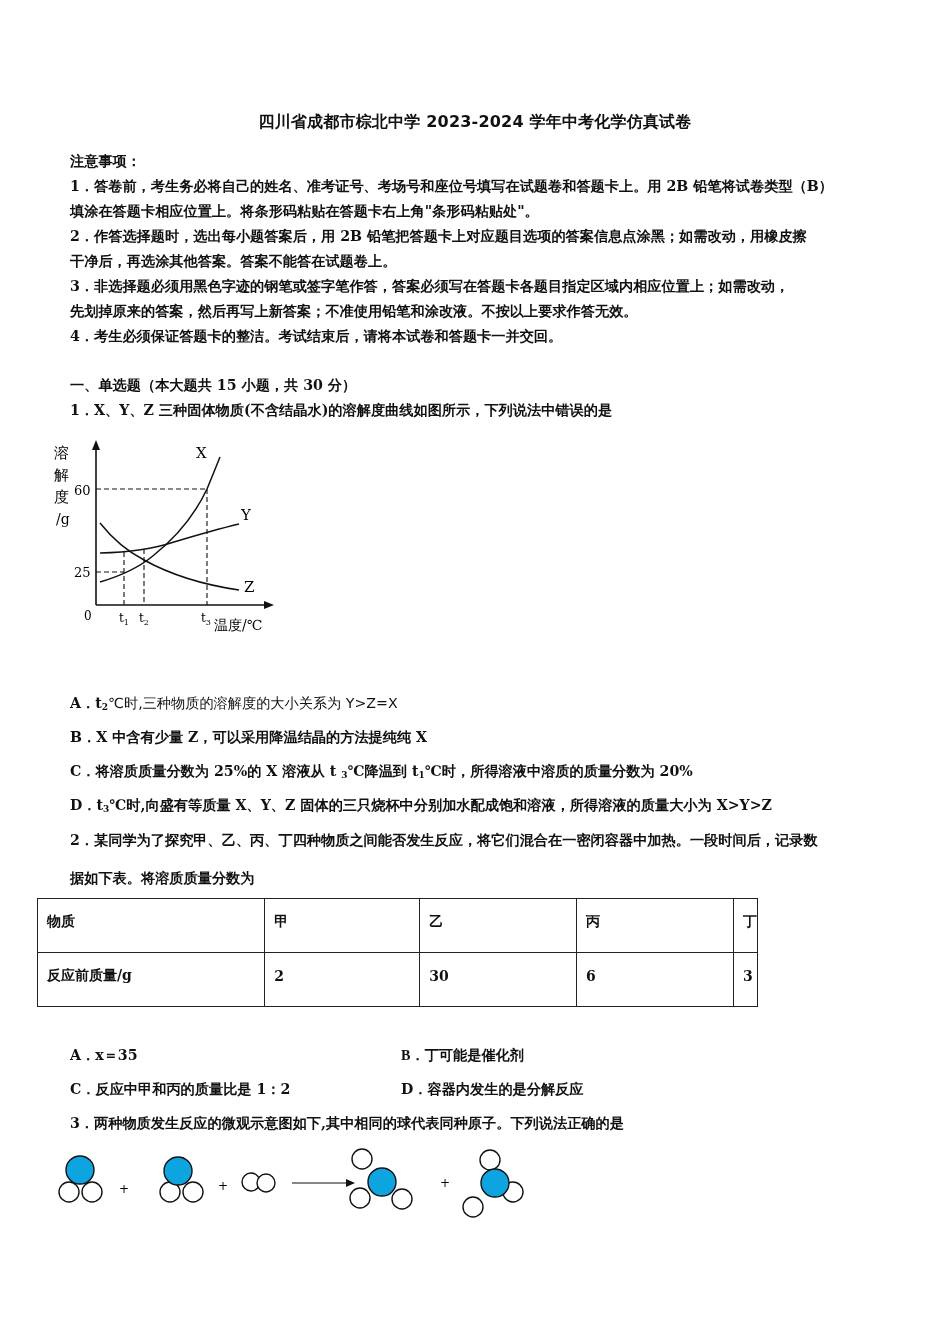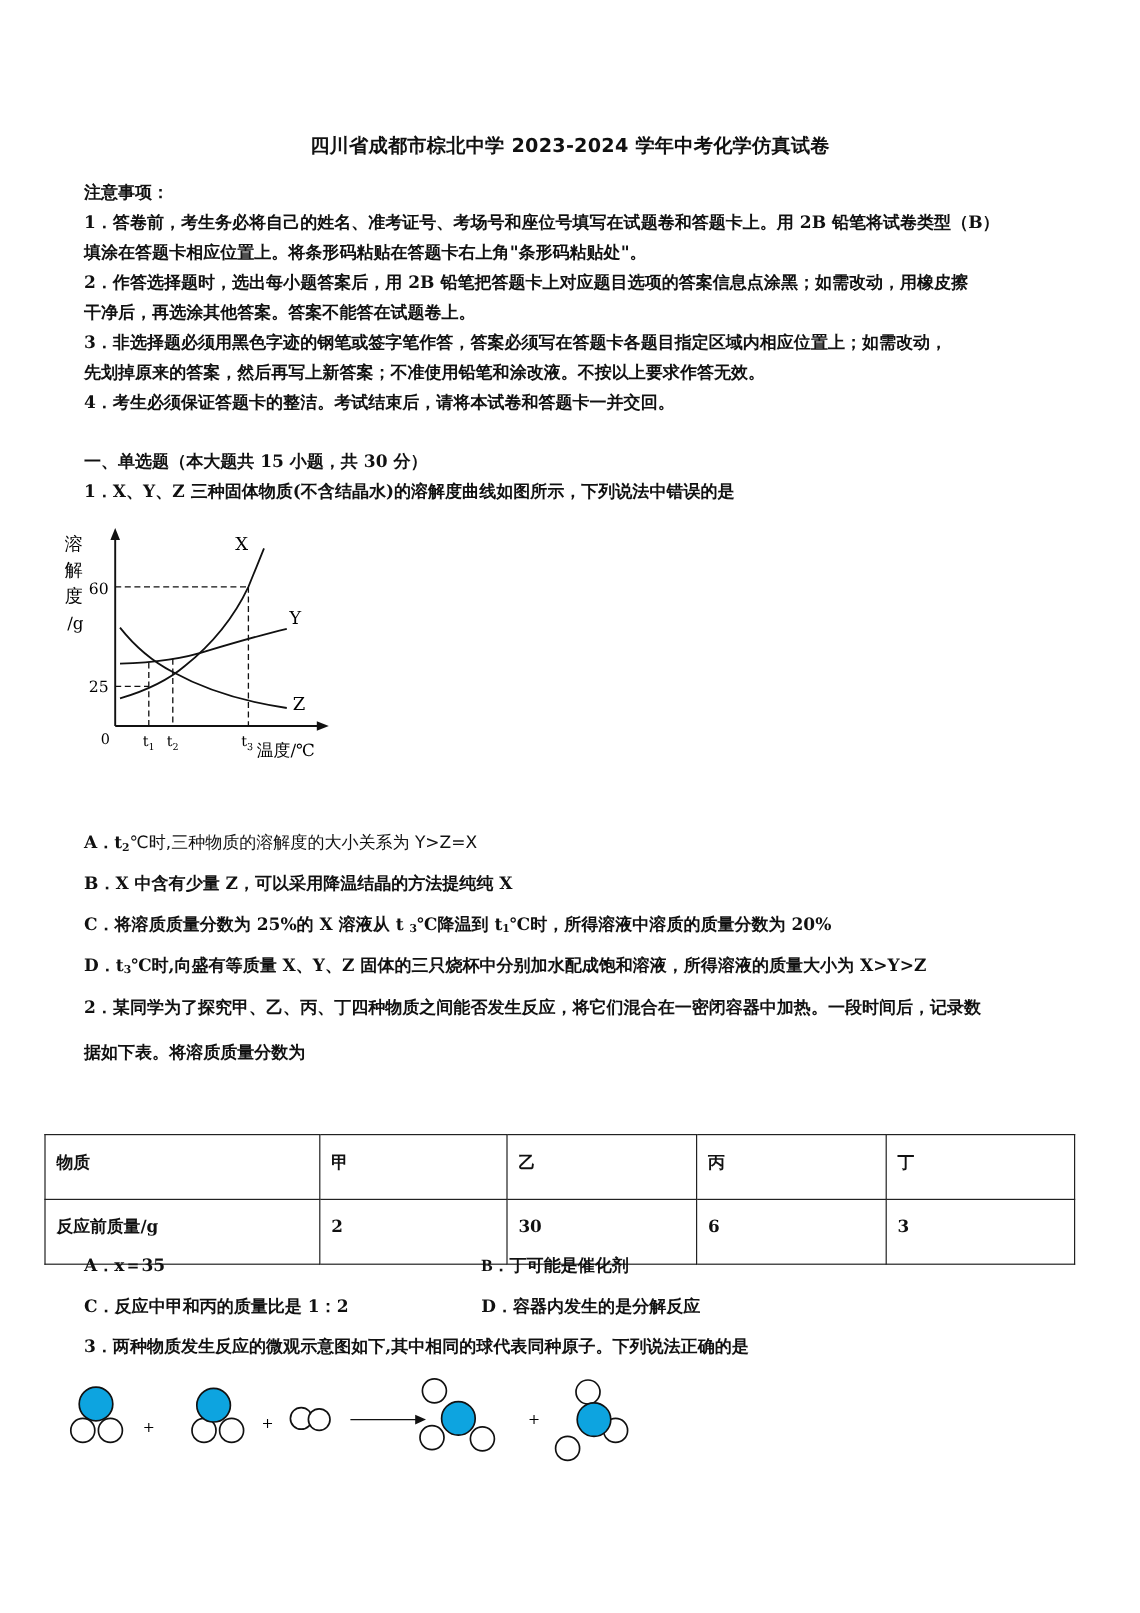--- a/index.html
+++ b/index.html
@@ -15,22 +15,22 @@
     font-weight: bold; font-size: 16px; letter-spacing: 0.2px;
   }
   .line {
     left: 46px; font-size: 14.2px; line-height: 18px; white-space: nowrap;
     font-weight: bold;
     margin-left: 24px;
   }
   .sans { font-family: "DejaVu Sans", "Liberation Sans", sans-serif; font-weight: bold; }
   sub { font-size: 9px; vertical-align: -2px; }
   table.data {
-    position: absolute; left: 37px; top: 898px; width: 859px;
-    border-collapse: collapse; font-size: 14px; font-weight: bold; margin-top: 47px;
+    position: absolute; left: 37px; top: 898px; width: 721px;
+    border-collapse: collapse; font-size: 14px; font-weight: bold;
   }
   table.data td {
     border: 1.5px solid #222; height: 45px; padding: 0 0 8px 9px;
     vertical-align: middle; text-align: left;
   }
   table.data td:nth-child(1) { width: 219px; }
   table.data td:nth-child(2) { width: 146px; }
   table.data td:nth-child(3) { width: 148px; }
   table.data td:nth-child(4) { width: 148px; }
   svg text { font-family: "DejaVu Serif", "Liberation Serif", serif; }

